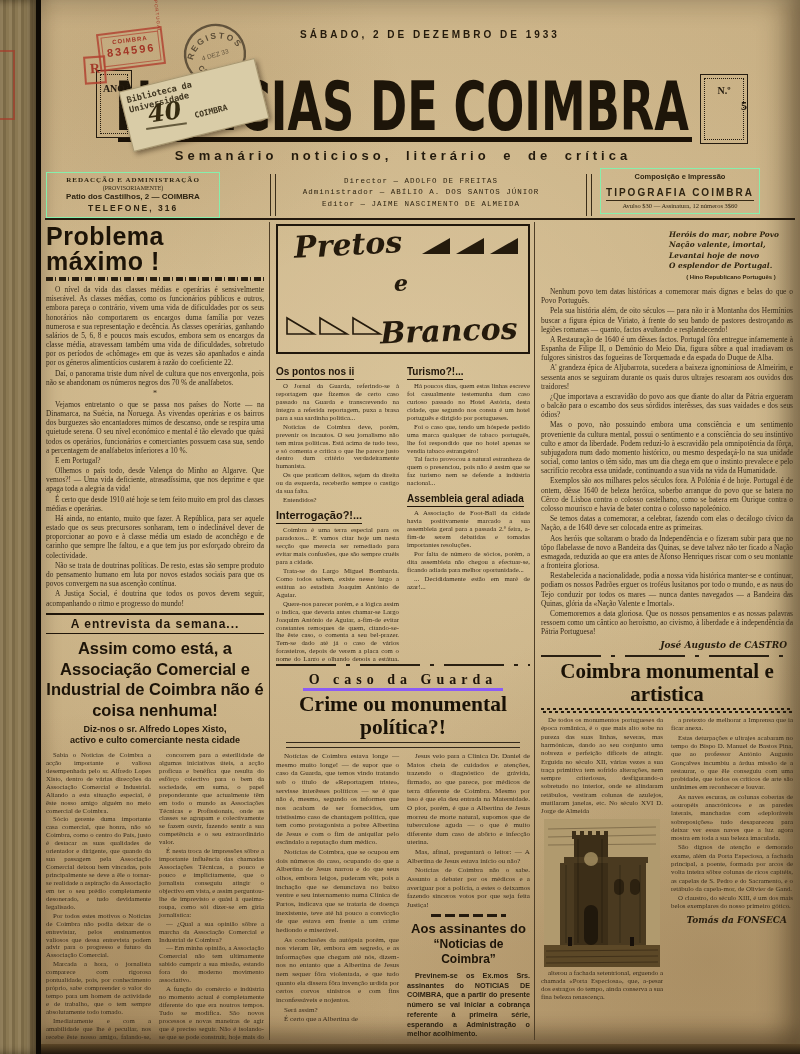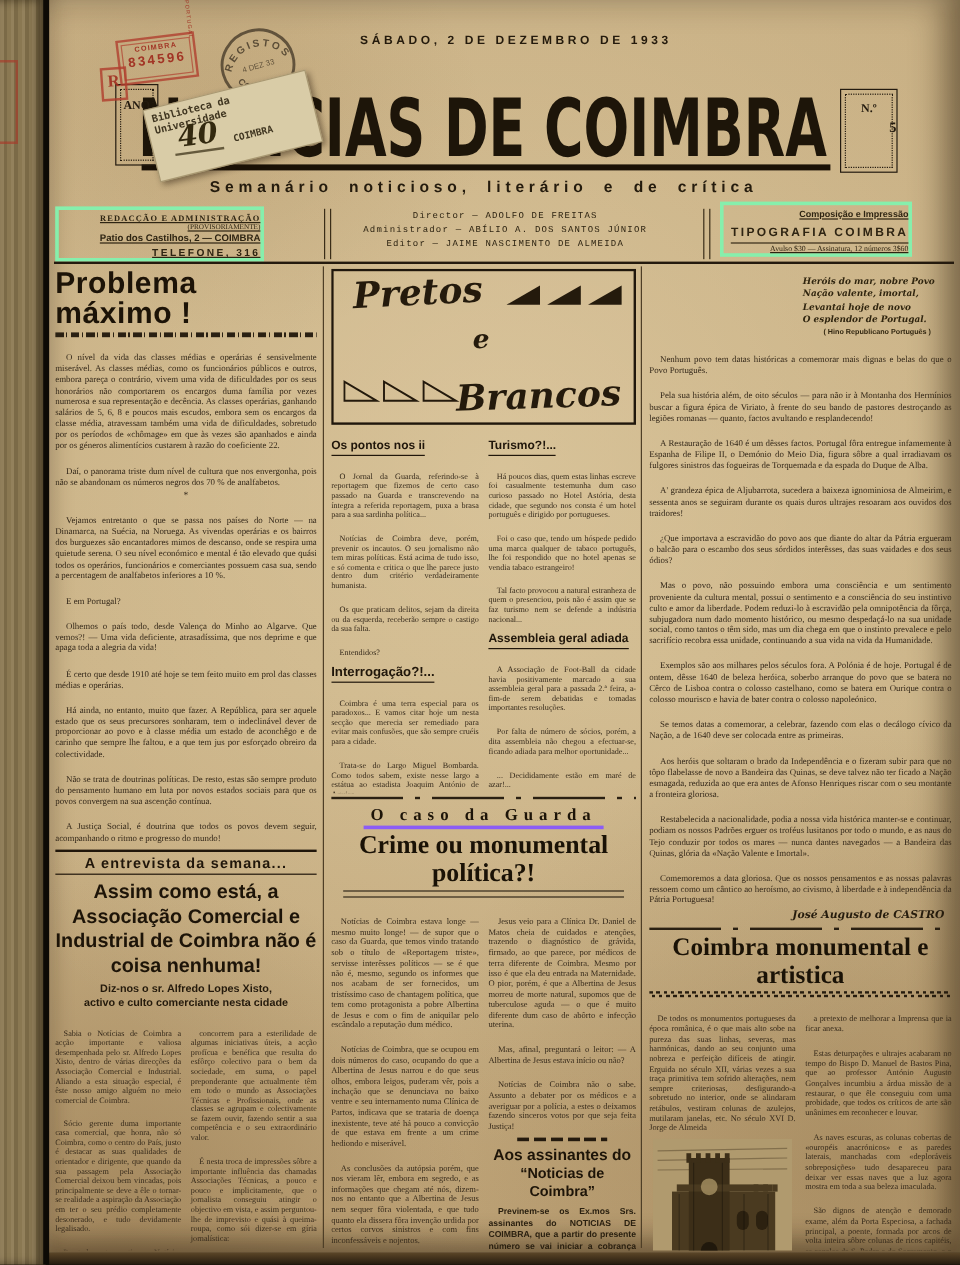--- a/index.html
+++ b/index.html
@@ -26,21 +26,21 @@
     letter-spacing:3px;color:#241a0c;}
   .mast-rule{left:118px;top:137px;width:574px;height:5px;background:#1a1106;}
   .subtitle{left:120px;top:148px;width:566px;text-align:center;font:bold 13px/1.2 "Liberation Sans",sans-serif;
     letter-spacing:4px;word-spacing:6px;color:#241b0d;}
   .numbox{border:1px solid #241b0f;outline:1px dotted #241b0f;outline-offset:-5px;
     text-align:center;color:#241b0f;font-family:Liberation Serif, serif;}
   .ano{left:96px;top:70px;width:36px;height:68px;padding-top:12px;box-sizing:border-box;}
   .n5{left:700px;top:74px;width:48px;height:70px;padding-top:10px;box-sizing:border-box;}
   .numbox .sm{font-size:10px;font-weight:bold;display:block;}
   .numbox .bg{font-size:12px;font-weight:bold;display:block;margin-top:3px;text-align:right;}
-  .infobox{border:3px solid #86efac;color:#2e2412;box-sizing:border-box;text-align:right;text-decoration:underline;}
+  .infobox{border:1px solid #86efac;color:#2e2412;box-sizing:border-box;text-align:center;}
   .admin{left:46px;top:172px;width:174px;height:46px;padding-top:3px;}
   .admin .a1{font:bold 7px/1.3 "Liberation Serif",serif;letter-spacing:1px;}
   .admin .a2{font:6px/1.2 "Liberation Serif",serif;}
   .admin .a3{font:bold 8px/1.35 "Liberation Sans",sans-serif;}
   .admin .a4{font:bold 8.5px/1.3 "Liberation Sans",sans-serif;letter-spacing:2px;}
   .staff{left:288px;top:176px;width:266px;text-align:center;color:#2e2412;}
   .staff div{font:7.5px/1.5 "Liberation Mono",monospace;letter-spacing:1px;}
   .print{left:600px;top:168px;width:160px;height:46px;padding-top:3px;}
   .print .p1{font:bold 7.5px/1.3 "Liberation Sans",sans-serif;}
   .print .p2{font:bold 10px/1.3 "Liberation Sans",sans-serif;letter-spacing:2px;border-bottom:1px solid #362a17;
@@ -64,21 +64,21 @@
     box-shadow:2px 3px 5px rgba(30,18,5,.45);border:1px solid rgba(120,100,60,.5);box-sizing:border-box;padding:4px 5px;}
   .lib-label .t1{font:bold 8.5px/1.2 "DejaVu Sans Mono",monospace;color:#3f3520;letter-spacing:0;}
   .lib-label .t2{font:bold 8px/1.2 "DejaVu Sans Mono",monospace;color:#3f3520;margin-left:62px;margin-top:12px;}
   .lib-label .hw{position:absolute;left:18px;top:18px;font:italic bold 24px/1 "DejaVu Serif",serif;color:#33290f;
     transform:rotate(6deg);border-bottom:2px solid rgba(51,41,15,.7);padding:0 4px 1px;}
   
   .vrule{width:1px;background:#4e3e26;top:222px;height:818px;}
   .colL{left:46px;top:222px;width:218px;height:820px;overflow:hidden;}
   .colM{left:276px;top:224px;width:254px;height:818px;overflow:hidden;}
   .colR{left:541px;top:224px;width:252px;height:818px;overflow:hidden;}
-  .p,.p-sm,.p-md,.p-cr{color:#35291a;text-align:justify;margin:12px 0 1px;}
+  .p,.p-sm,.p-md,.p-cr{color:#35291a;text-align:justify;margin:0 0 1px;}
   .p{font-size:7.4px;line-height:1.24;text-indent:9px;}
   .p-sm{font-size:6.8px;line-height:1.17;text-indent:7px;}
   .p-md{font-size:6.9px;line-height:1.2;text-indent:7px;}
   .p-cr{font-size:7.1px;line-height:1.22;text-indent:8px;}
   .chain{height:4px;margin:2px 0 4px;
     background:repeating-linear-gradient(90deg,#2a2012 0 7px,transparent 7px 9px,#2a2012 9px 10px,transparent 10px 13px);}
   .chain2{height:2px;margin:3px 0;
     background:repeating-linear-gradient(90deg,#2a2012 0 60px,transparent 60px 70px,#2a2012 70px 74px,transparent 74px 84px);}
   .wavy{height:5px;margin:2px 0 3px;
     background:repeating-linear-gradient(90deg,#261c0e 0 3px,transparent 3px 6px),

